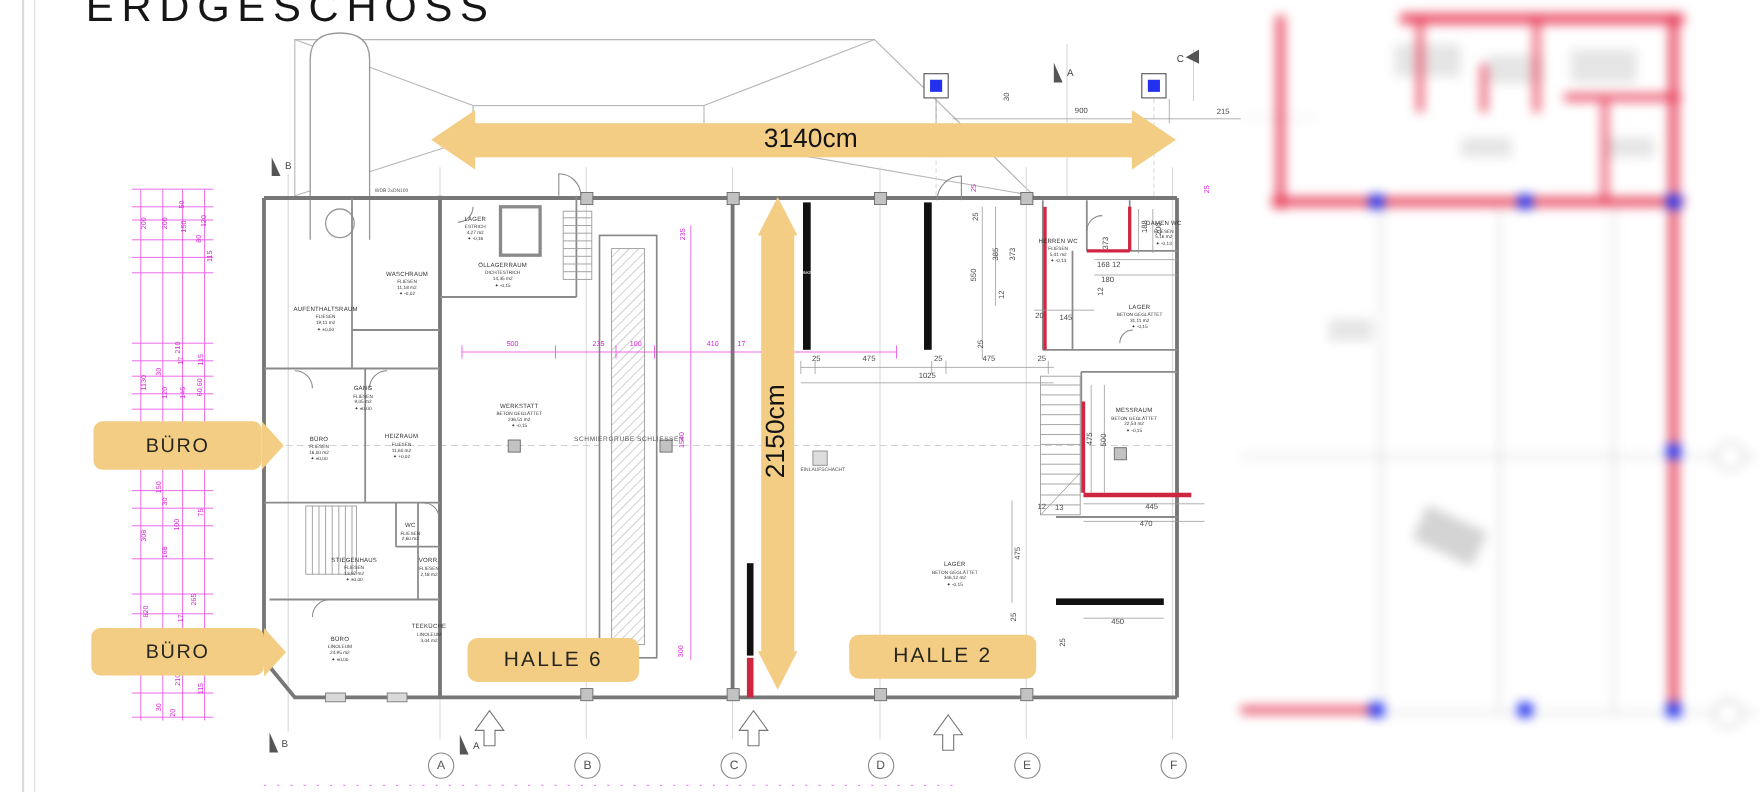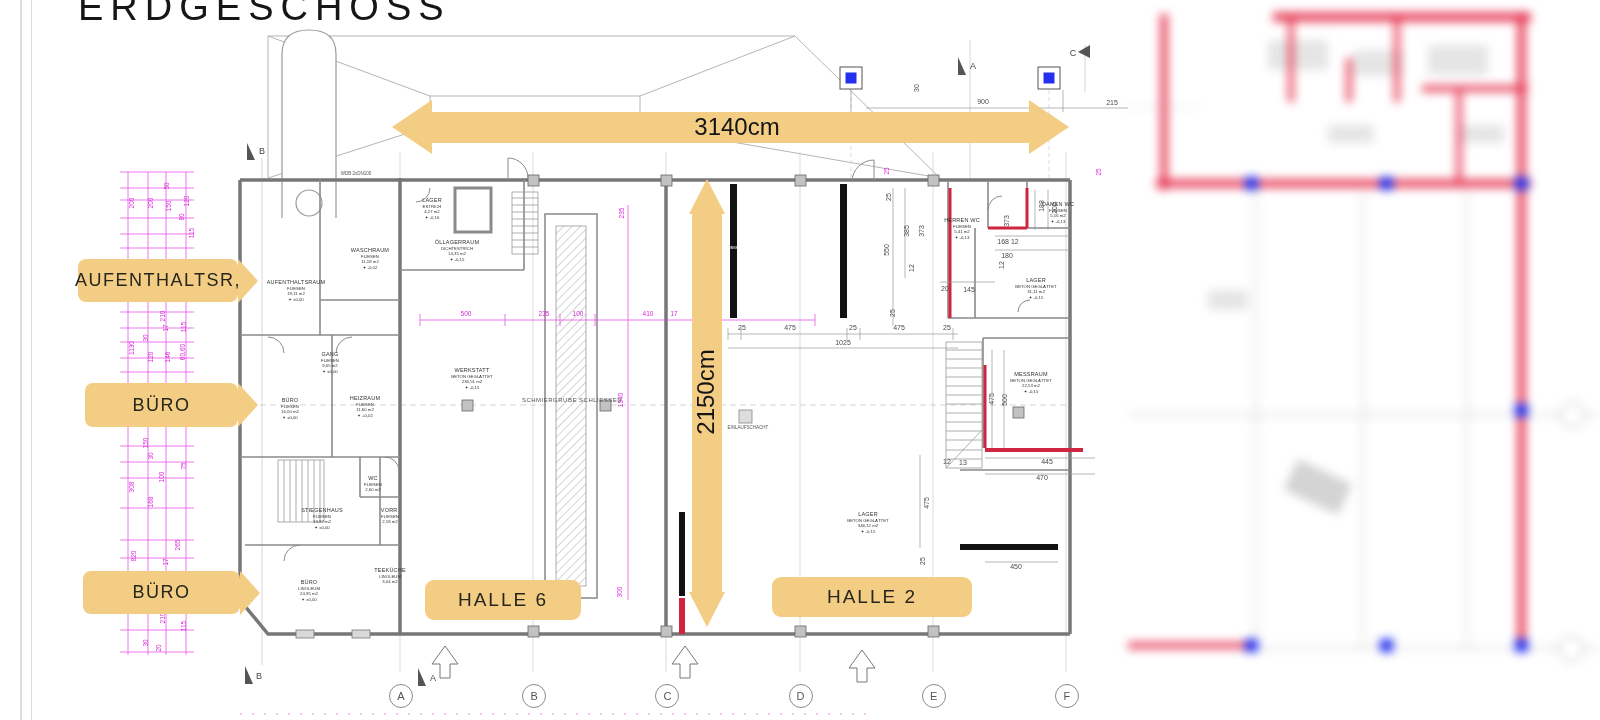--- a/index.html
+++ b/index.html
@@ -453,30 +453,27 @@
   <div class="head hl"></div>
   <div class="shaft-h"></div>
   <div class="head hr"></div>
   <div class="alabel" style="left:737px;top:127px">3140cm</div>
 
   <div class="head vt"></div>
   <div class="shaft-v"></div>
   <div class="head vb"></div>
   <div class="alabel rot" style="left:706px;top:392px">2150cm</div>
 
-  <div class="flag" style="left:78px;top:259px;width:160px;height:43px">
-    <span>AUFENTHALTSR,</span>
-  </div>
   <div class="flag" style="left:85px;top:383px;width:153px;height:44px">
     <span>BÜRO</span>
   </div>
   <div class="flag" style="left:83px;top:571px;width:157px;height:43px">
     <span>BÜRO</span>
   </div>
 
   <div class="hall" style="left:425px;top:580px;width:156px;height:40px">
     <span>HALLE 6</span>
   </div>
-  <div class="hall" style="left:772px;top:577px;width:200px;height:40px">
+  <div class="hall" style="left:772px;top:577px;width:170px;height:40px">
     <span>HALLE 2</span>
   </div>
 
 </div>
 
 </body></html>

